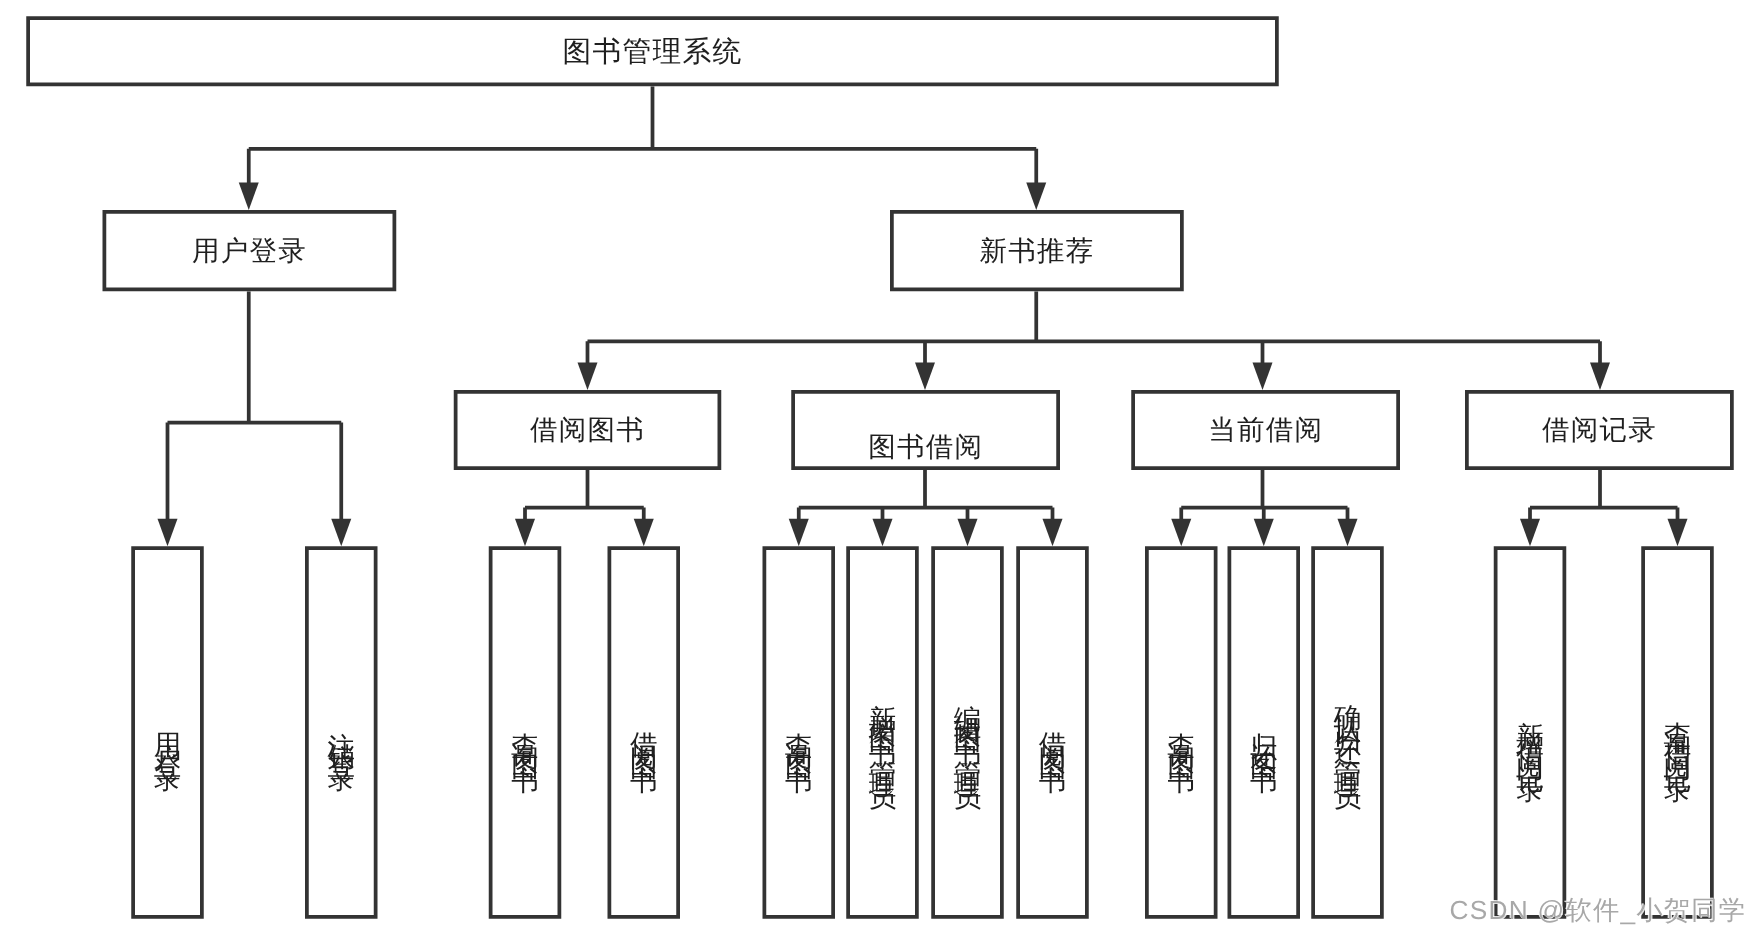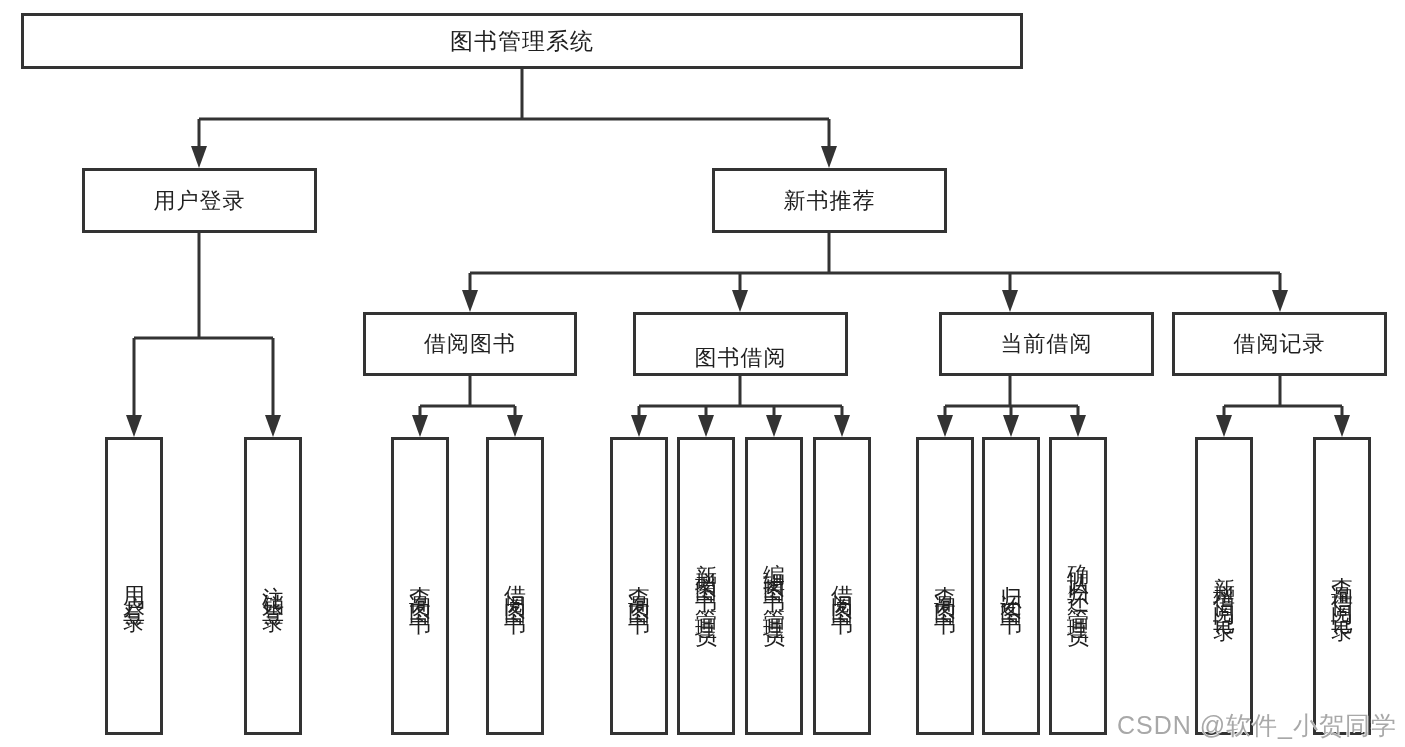--- a/index.html
+++ b/index.html
@@ -44,42 +44,42 @@
     font-size: 22px;
     white-space: normal;
     line-height: 1;
   }
   
   .root        { left: 21px;   top: 13px;  width: 1002px; height: 56px; }
   .lvl1-a      { left: 82px;   top: 168px; width: 235px;  height: 65px; }
   .lvl1-b      { left: 712px;  top: 168px; width: 235px;  height: 65px; }
   .lvl2-a      { left: 363px;  top: 312px; width: 214px;  height: 64px; }
   .lvl2-b      { left: 633px;  top: 312px; width: 215px;  height: 64px; align-items: flex-end; }
-  .lvl2-c      { left: 939px;  top: 312px; width: 215px;  height: 64px; }
+  .lvl2-c      { left: 905px;  top: 312px; width: 215px;  height: 64px; }
   .lvl2-d      { left: 1172px; top: 312px; width: 215px;  height: 64px; }
   .leaf        { top: 437px; width: 58px; height: 298px; }
   .leaf-u1 { left: 105px; }
   .leaf-u2 { left: 244px; }
   .leaf-n1 { left: 391px; }
   .leaf-n2 { left: 486px; }
   .leaf-b1 { left: 610px; }
   .leaf-b2 { left: 677px; }
   .leaf-b3 { left: 745px; }
   .leaf-b4 { left: 813px; }
   .leaf-c1 { left: 916px; }
   .leaf-c2 { left: 982px; }
   .leaf-c3 { left: 1049px; }
   .leaf-r1 { left: 1195px; }
   .leaf-r2 { left: 1313px; }
   .watermark {
     position: absolute;
     right: 8px;
     bottom: 5px;
     z-index: 2;
-    font-size: 25px;
+    font-size: 21px;
     color: #a8a8a8;
     letter-spacing: 1px;
     text-shadow: 1px 1px 0 rgba(255,255,255,0.85), -1px -1px 0 rgba(255,255,255,0.85);
     white-space: nowrap;
   }
 </style>
 </head>
 <body>
 
 <div class="canvas">

